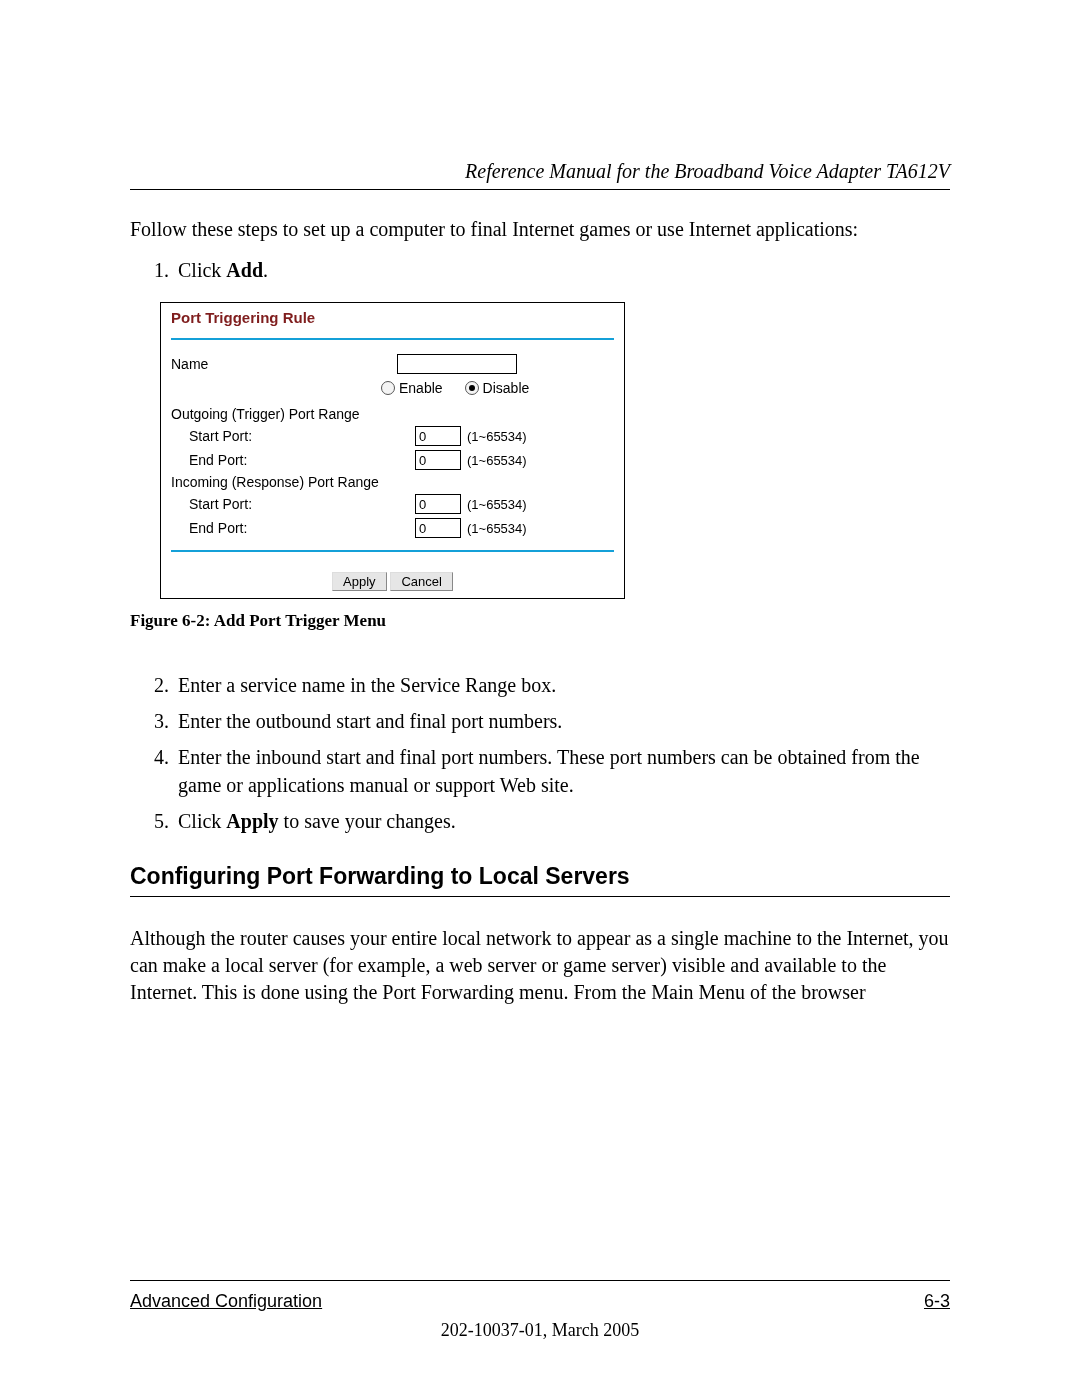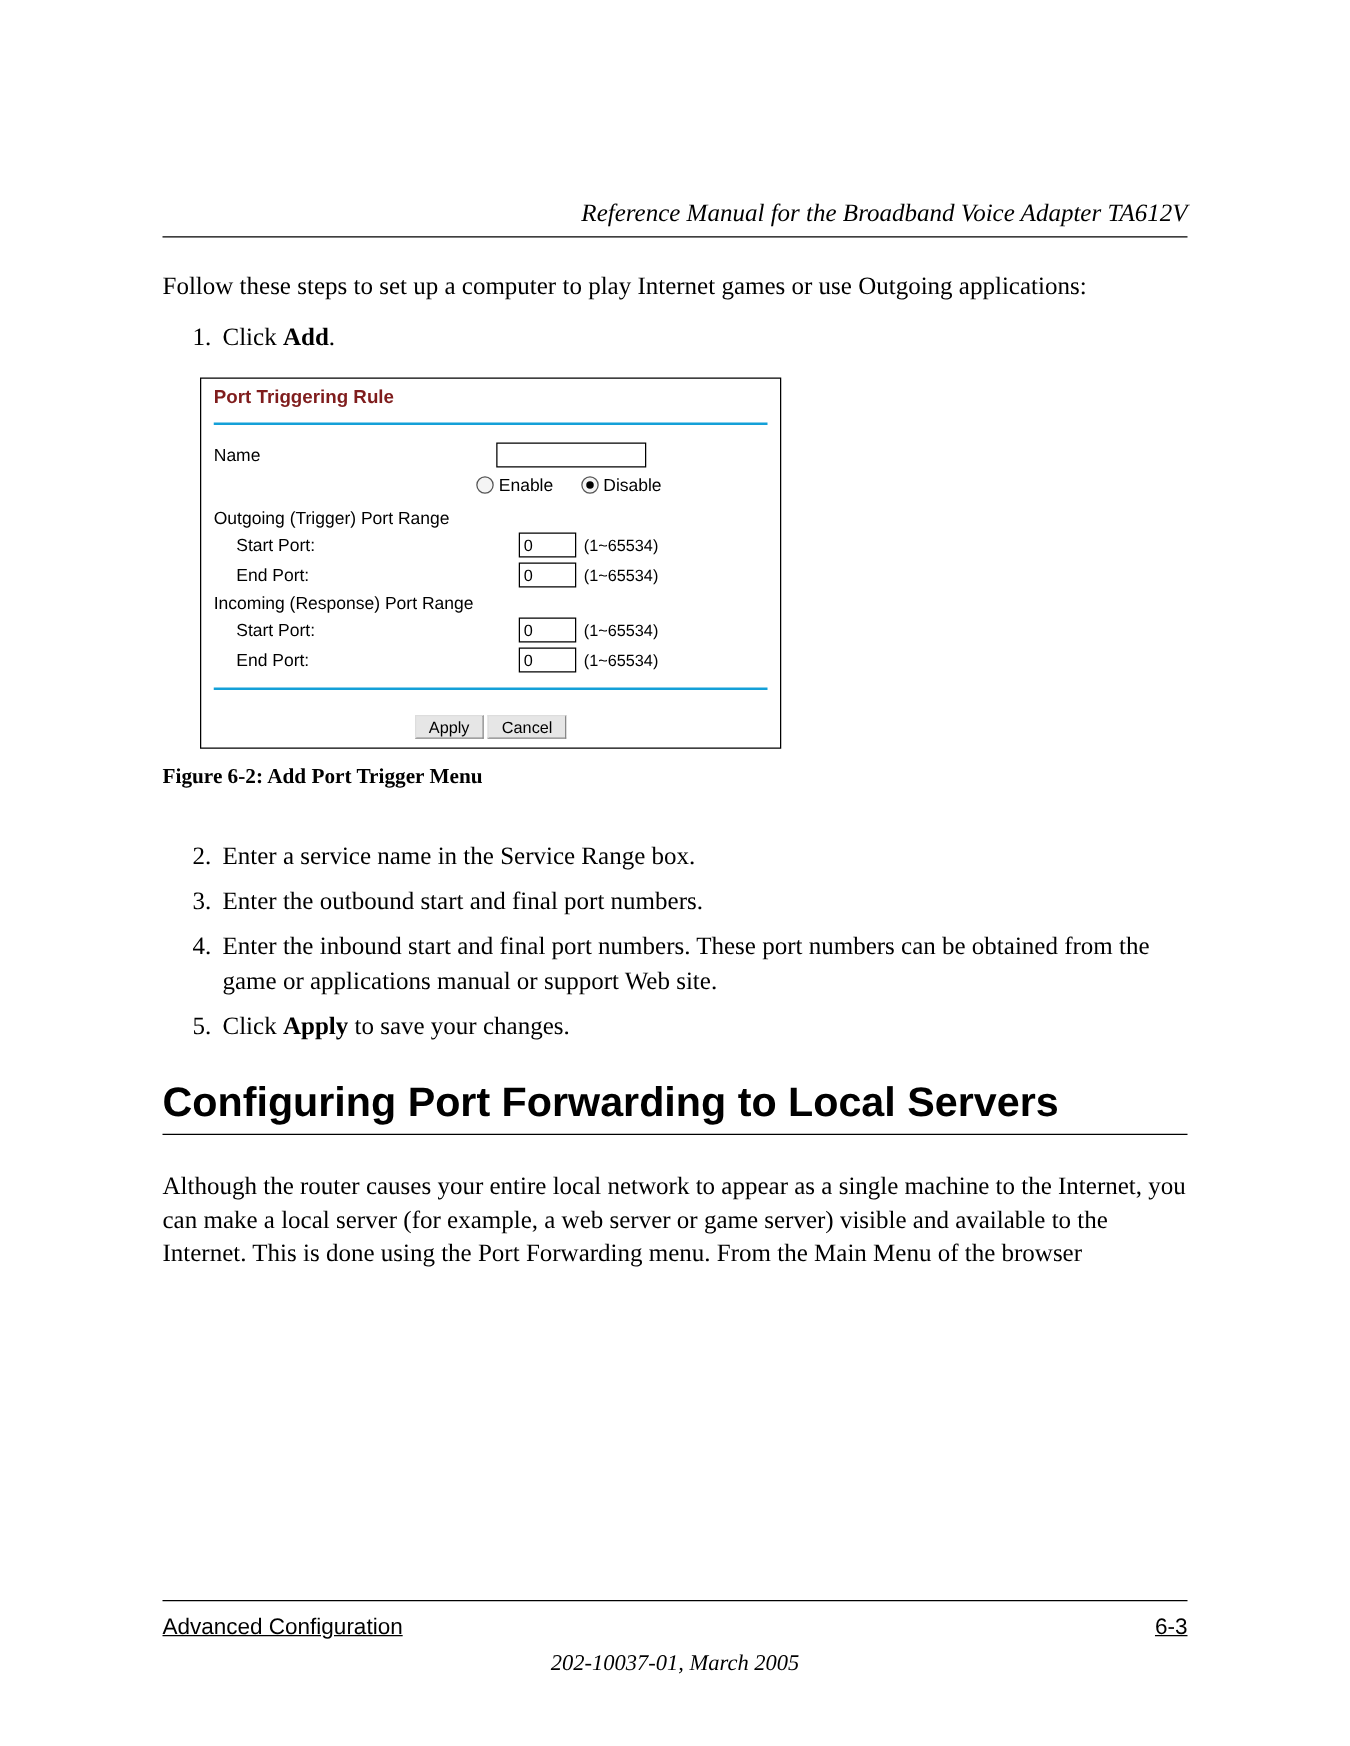--- a/index.html
+++ b/index.html
@@ -152,21 +152,21 @@
     margin: 0 0 28px 0;
     padding-left: 44px;
   }
   ol.steps2 > li {
     margin-bottom: 8px;
     padding-left: 4px;
   }
   .section-heading {
     font-family: Arial, Helvetica, sans-serif;
     font-weight: bold;
-    font-size: 33px;
+    font-size: 23px;
     margin: 18px 0 2px 0;
   }
   .hr-section {
     border: none;
     border-top: 1.5px solid #000;
     margin: 6px 0 28px 0;
   }
   .footer {
     position: absolute;
     left: 130px;
@@ -180,35 +180,34 @@
   }
   .footer-row {
     display: flex;
     justify-content: space-between;
     font-family: Arial, Helvetica, sans-serif;
     font-size: 18px;
     text-decoration: underline;
   }
   .footer-pub {
     text-align: center;
-    font-style: italic;
     font-size: 18px;
     margin-top: 8px;
     font-family: "Times New Roman", Times, serif;
   }
 </style>
 </head>
 <body>
 
 <div class="page">
 
   <div class="header-right">Reference Manual for the Broadband Voice Adapter TA612V</div>
   <hr class="hr-top">
 
-  <p class="body-text">Follow these steps to set up a computer to play Internet games or use Outgoing applications:</p>
+  <p class="body-text">Follow these steps to set up a computer to final Internet games or use Internet applications:</p>
 
   <ol class="steps">
     <li>
       <span>Click </span><span class="bold">Add</span><span>.</span>
     </li>
   </ol>
 
   <div class="ui-box-wrap">
     <div class="ui-box">
       <div class="ui-title">Port Triggering Rule</div>

